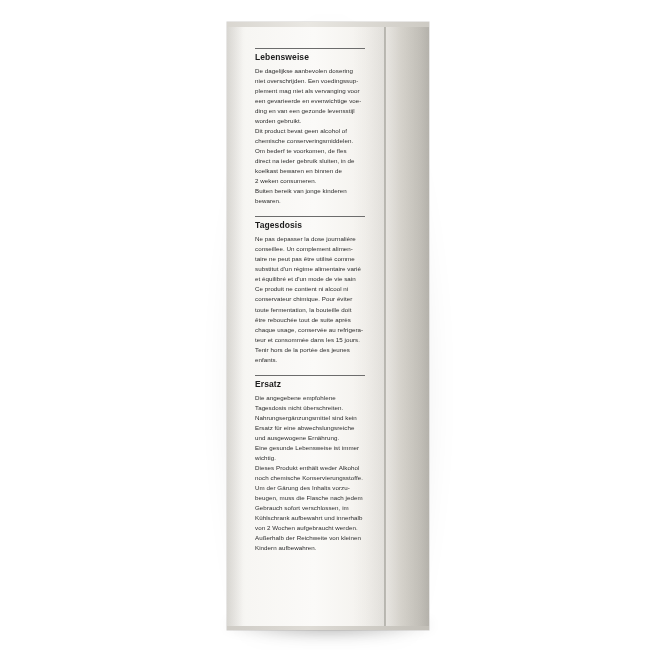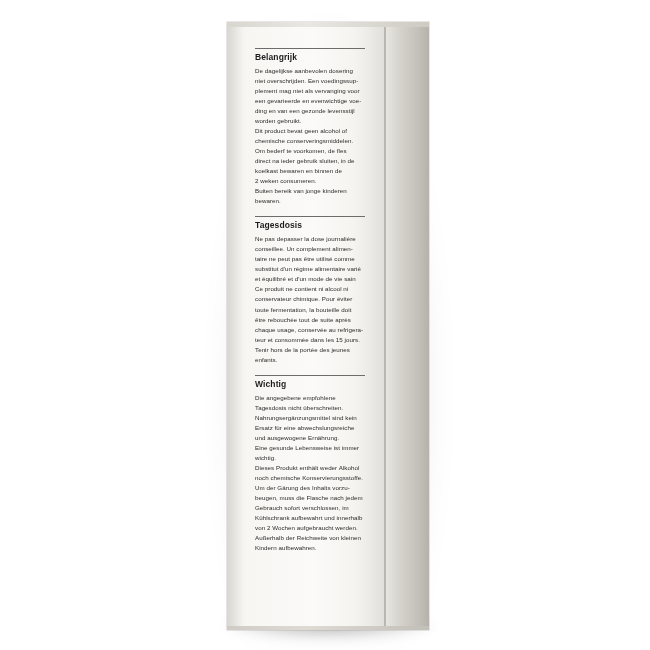--- a/index.html
+++ b/index.html
@@ -165,21 +165,21 @@
   <div class="box-shadow-ground"></div>
 
   <div class="carton">
 
     <div class="panel-front">
 
       <div class="text-area">
 
         <div class="section">
           <div class="rule"></div>
-          <div class="sec-title">Belangrijk</div>
+          <div class="sec-title">Lebensweise</div>
           <div class="sec-body">De dagelijkse aanbevolen dosering
 niet overschrijden. Een voedingssup-
 plement mag niet als vervanging voor
 een gevarieerde en evenwichtige voe-
 ding en van een gezonde levensstijl
 worden gebruikt.
 Dit product bevat geen alcohol of
 chemische conserveringsmiddelen.
 Om bederf te voorkomen, de fles
 direct na ieder gebruik sluiten, in de
@@ -202,21 +202,21 @@
 toute fermentation, la bouteille doit
 être rebouchée tout de suite après
 chaque usage, conservée au refrigera-
 teur et consommée dans les 15 jours.
 Tenir hors de la portée des jeunes
 enfants.</div>
         </div>
 
         <div class="section">
           <div class="rule"></div>
-          <div class="sec-title">Wichtig</div>
+          <div class="sec-title">Ersatz</div>
           <div class="sec-body">Die angegebene empfohlene
 Tagesdosis nicht überschreiten.
 Nahrungsergänzungsmittel sind kein
 Ersatz für eine abwechslungsreiche
 und ausgewogene Ernährung.
 Eine gesunde Lebensweise ist immer
 wichtig.
 Dieses Produkt enthält weder Alkohol
 noch chemische Konservierungsstoffe.
 Um der Gärung des Inhalts vorzu-

